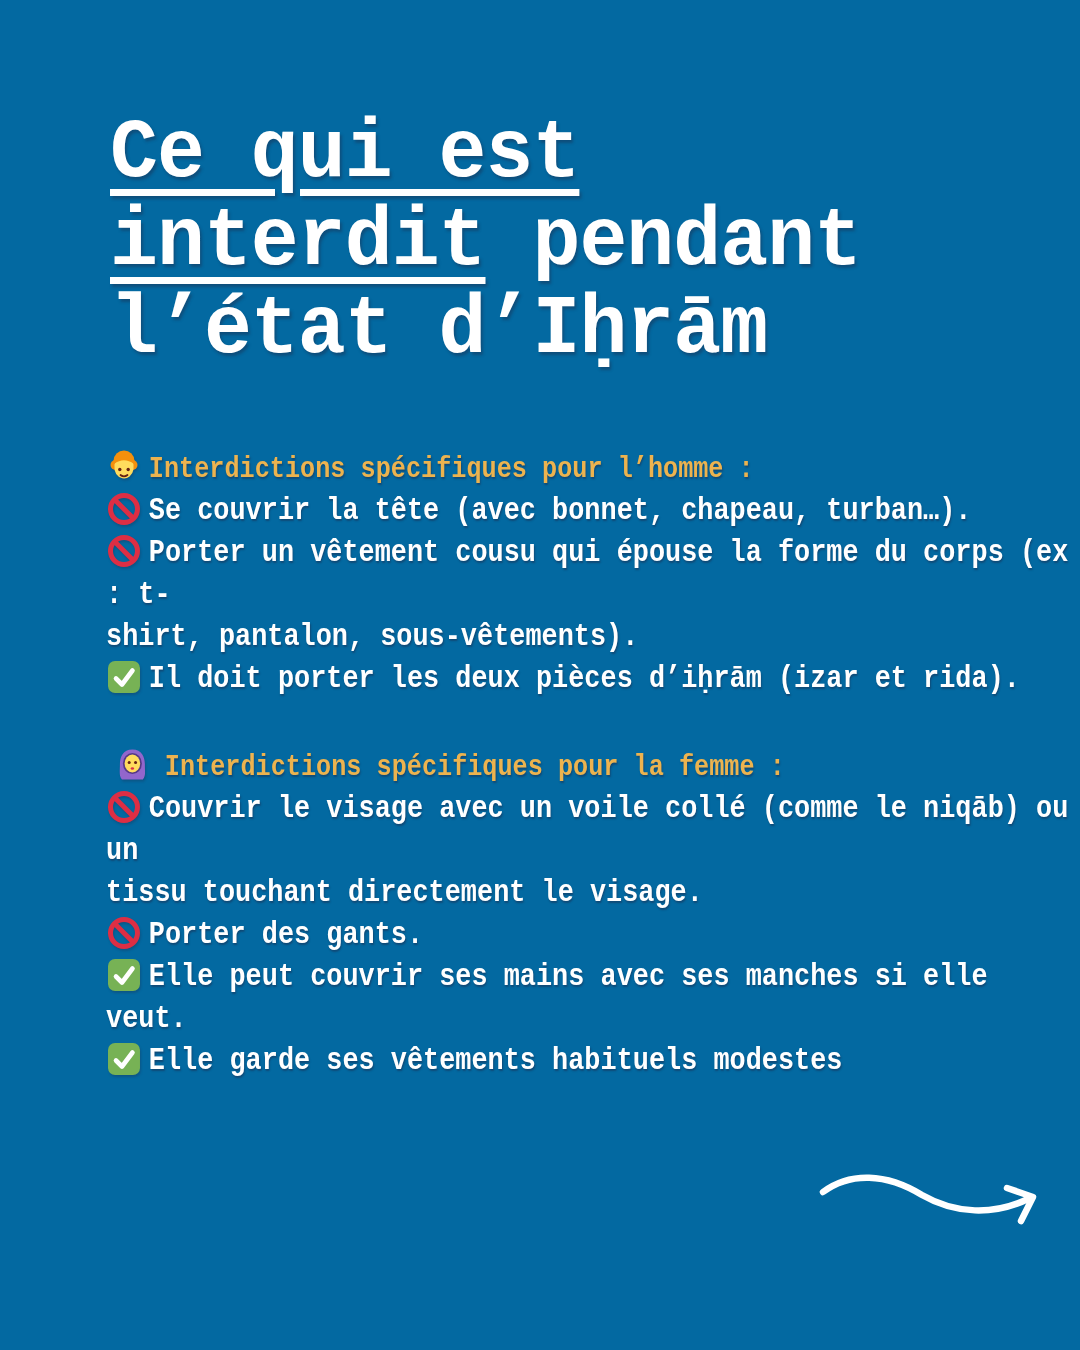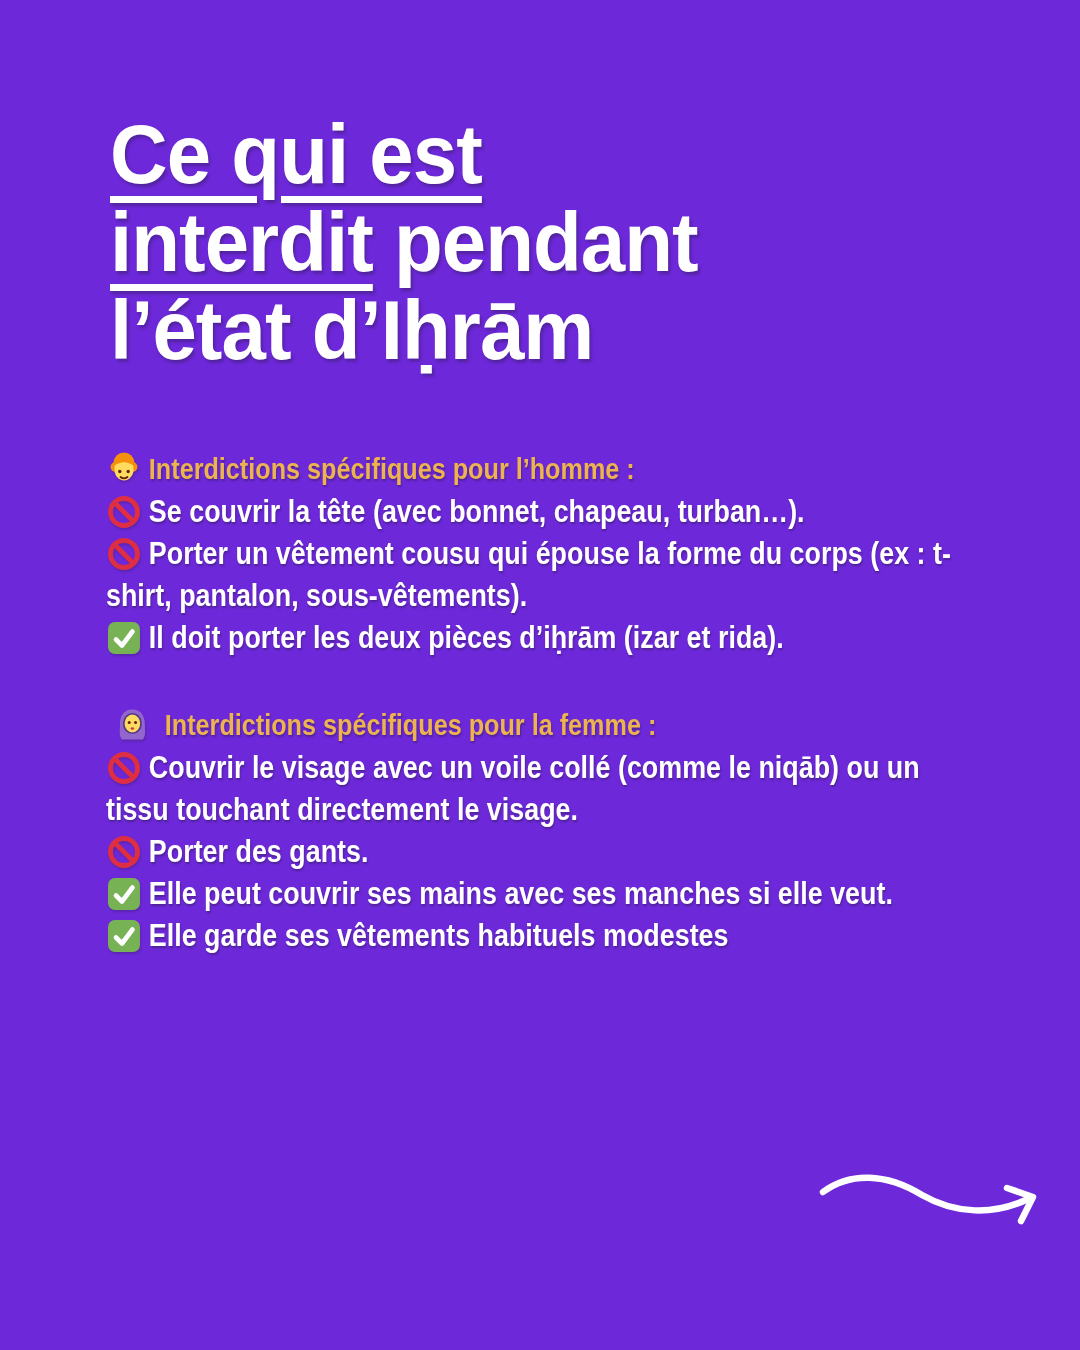--- a/index.html
+++ b/index.html
@@ -1,21 +1,21 @@
 <!DOCTYPE html>
 <html><head>
 <meta charset="utf-8">
 <style>
   html,body{margin:0;padding:0;background:#4a4360;}
   .canvas{
     position:relative;
     width:1080px;height:1350px;
-    background:#6d28d9;
+    background:#0369a1;
     overflow:hidden;
-    font-family:Liberation Sans, sans-serif;
+    font-family:Liberation Mono, monospace;
     -webkit-font-smoothing:antialiased;
   }
   
   .title{
     position:absolute;left:110px;top:110px;
     font-size:84px;font-weight:700;color:#FFFFFF;
     line-height:88px;letter-spacing:-1px;
     transform:scaleX(0.95);transform-origin:0 0;
     white-space:nowrap;
     text-shadow:2px 3px 3px rgba(35,28,55,0.35);

